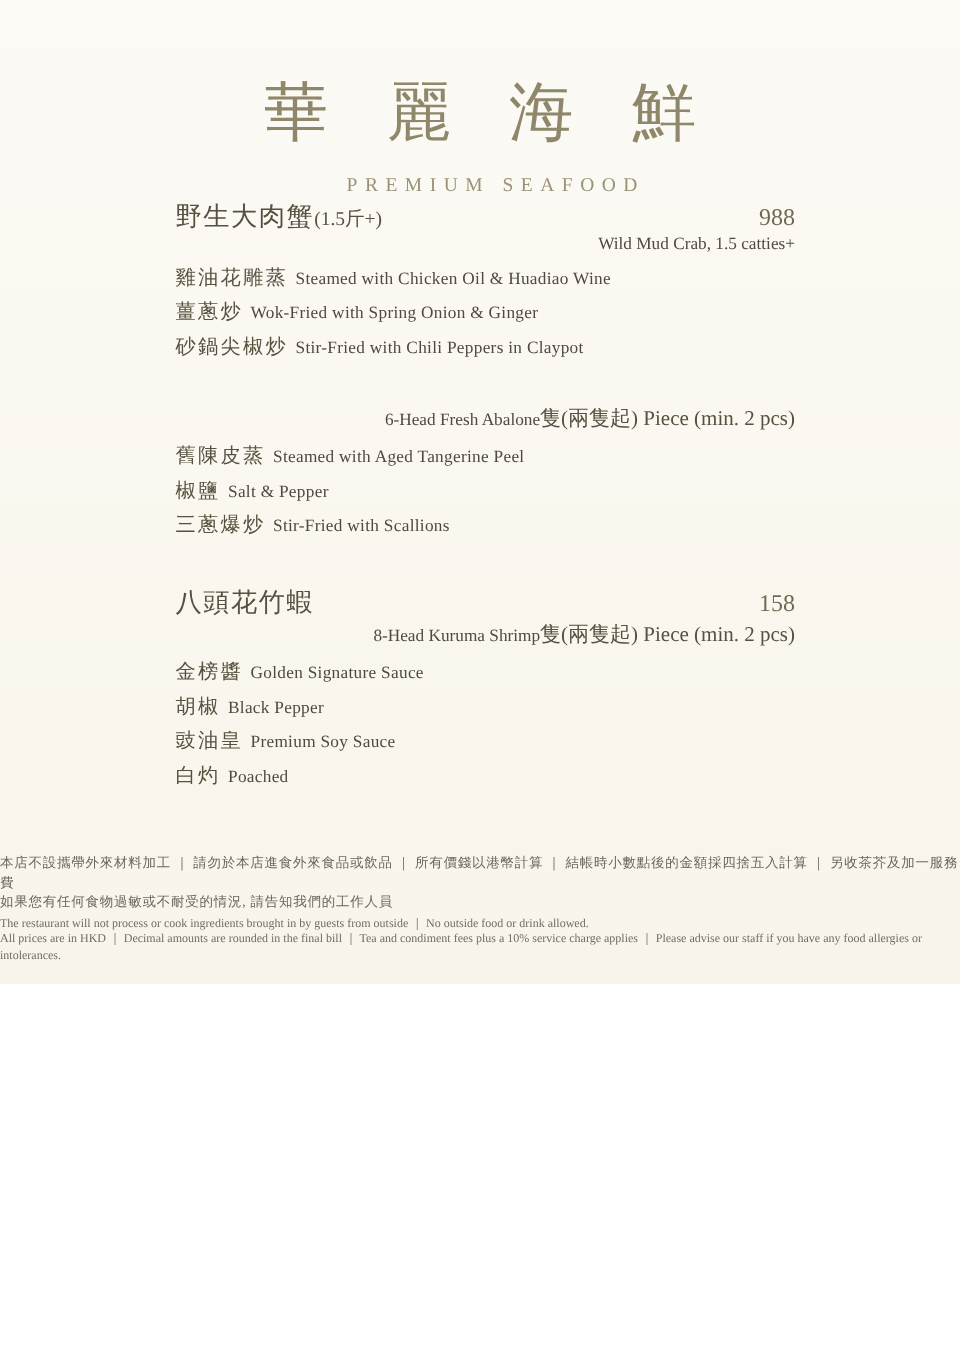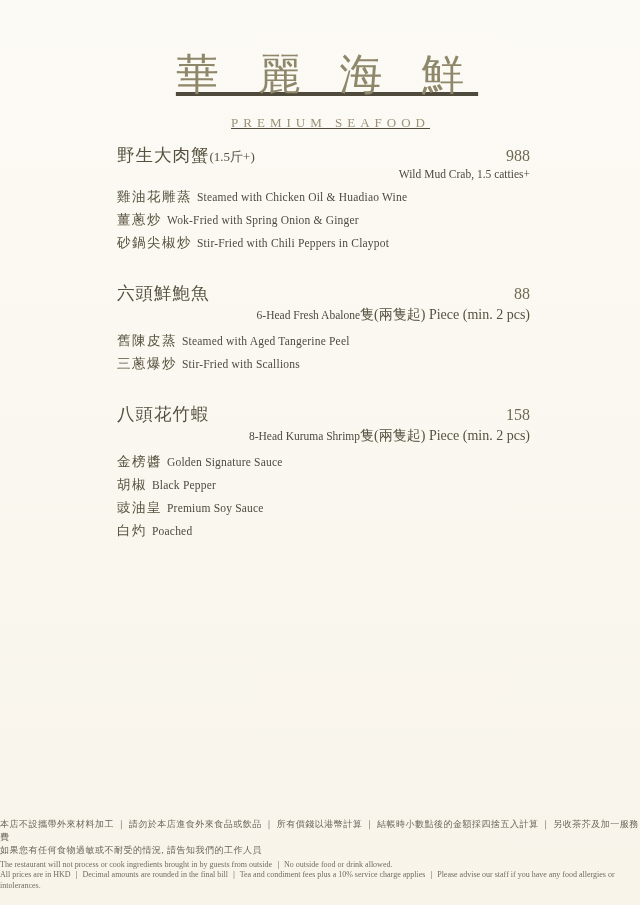--- a/index.html
+++ b/index.html
@@ -1,36 +1,35 @@
 <!DOCTYPE html>
 <html><head>
 <meta charset="utf-8">
 <style>
   html,body{margin:0;padding:0;}
   .page{
     position:relative;
-    width:640px;height:905px;
+    width:640px;height:656px;
     background:linear-gradient(180deg,#fcfaf5 0%, #fbf8f1 40%, #f8f4ea 100%);
     font-family:"Liberation Serif","DejaVu Serif",serif;
     overflow:hidden;
     color:#4f4a3c;
-    text-decoration:underline;
   }
   .menu-header{ text-align:center; padding-top:46px; }
   .title-zh{
     font-size:43px; font-weight:400;
     letter-spacing:14px; padding-left:14px;
     color:#8f8769;
   }
   .title-en{
     margin-top:11px;
     font-size:13px; letter-spacing:5px; padding-left:21px;
     color:#9a9176;
   }
-  .content{ position:absolute; left:117px; right:110px; top:143px; }
+  .content{ position:absolute; left:117px; right:110px; top:132px; }
   .section{ margin-bottom:29px; }
   .sec-head{ display:flex; justify-content:space-between; align-items:baseline; }
   .sec-name{ font-size:17.5px; color:#55503f; letter-spacing:1px; }
   .sec-note{ font-size:13px; letter-spacing:0; color:#55503f; }
   .sec-price{ font-size:16px; color:#6f6952; }
   .sub-row{ display:flex; justify-content:flex-end; align-items:baseline; margin-top:1px; }
   .sec-sub{ font-size:11.5px; color:#4e4a40; }
   .sec-unit{ font-size:14px; color:#56513f; }
   .options{ margin-top:7px; }
   .option{ margin-top:4px; line-height:17px; white-space:nowrap; }
@@ -63,30 +62,27 @@
         <div class="sec-unit"></div>
       </div>
       <div class="options">
         <div class="option"><span class="opt-zh">雞油花雕蒸</span><span class="opt-en">Steamed with Chicken Oil &amp; Huadiao Wine</span></div>
         <div class="option"><span class="opt-zh">薑蔥炒</span><span class="opt-en">Wok-Fried with Spring Onion &amp; Ginger</span></div>
         <div class="option"><span class="opt-zh">砂鍋尖椒炒</span><span class="opt-en">Stir-Fried with Chili Peppers in Claypot</span></div>
       </div>
     </div>
 
     <div class="section">
-      <div class="sec-head">
-        <div><span class="sec-name">六頭鮮鮑魚</span></div>
-        <div class="sec-price">88</div>
-      </div>
       <div class="sub-row">
         <div class="sec-sub">6-Head Fresh Abalone</div>
         <div class="sec-unit">隻(兩隻起) Piece (min. 2 pcs)</div>
       </div>
       <div class="options">
         <div class="option"><span class="opt-zh">舊陳皮蒸</span><span class="opt-en">Steamed with Aged Tangerine Peel</span></div>
+        <div class="option"><span class="opt-zh">椒鹽</span><span class="opt-en">Salt &amp; Pepper</span></div>
         <div class="option"><span class="opt-zh">三蔥爆炒</span><span class="opt-en">Stir-Fried with Scallions</span></div>
       </div>
     </div>
 
     <div class="section">
       <div class="sec-head">
         <div><span class="sec-name">八頭花竹蝦</span></div>
         <div class="sec-price">158</div>
       </div>
       <div class="sub-row">

